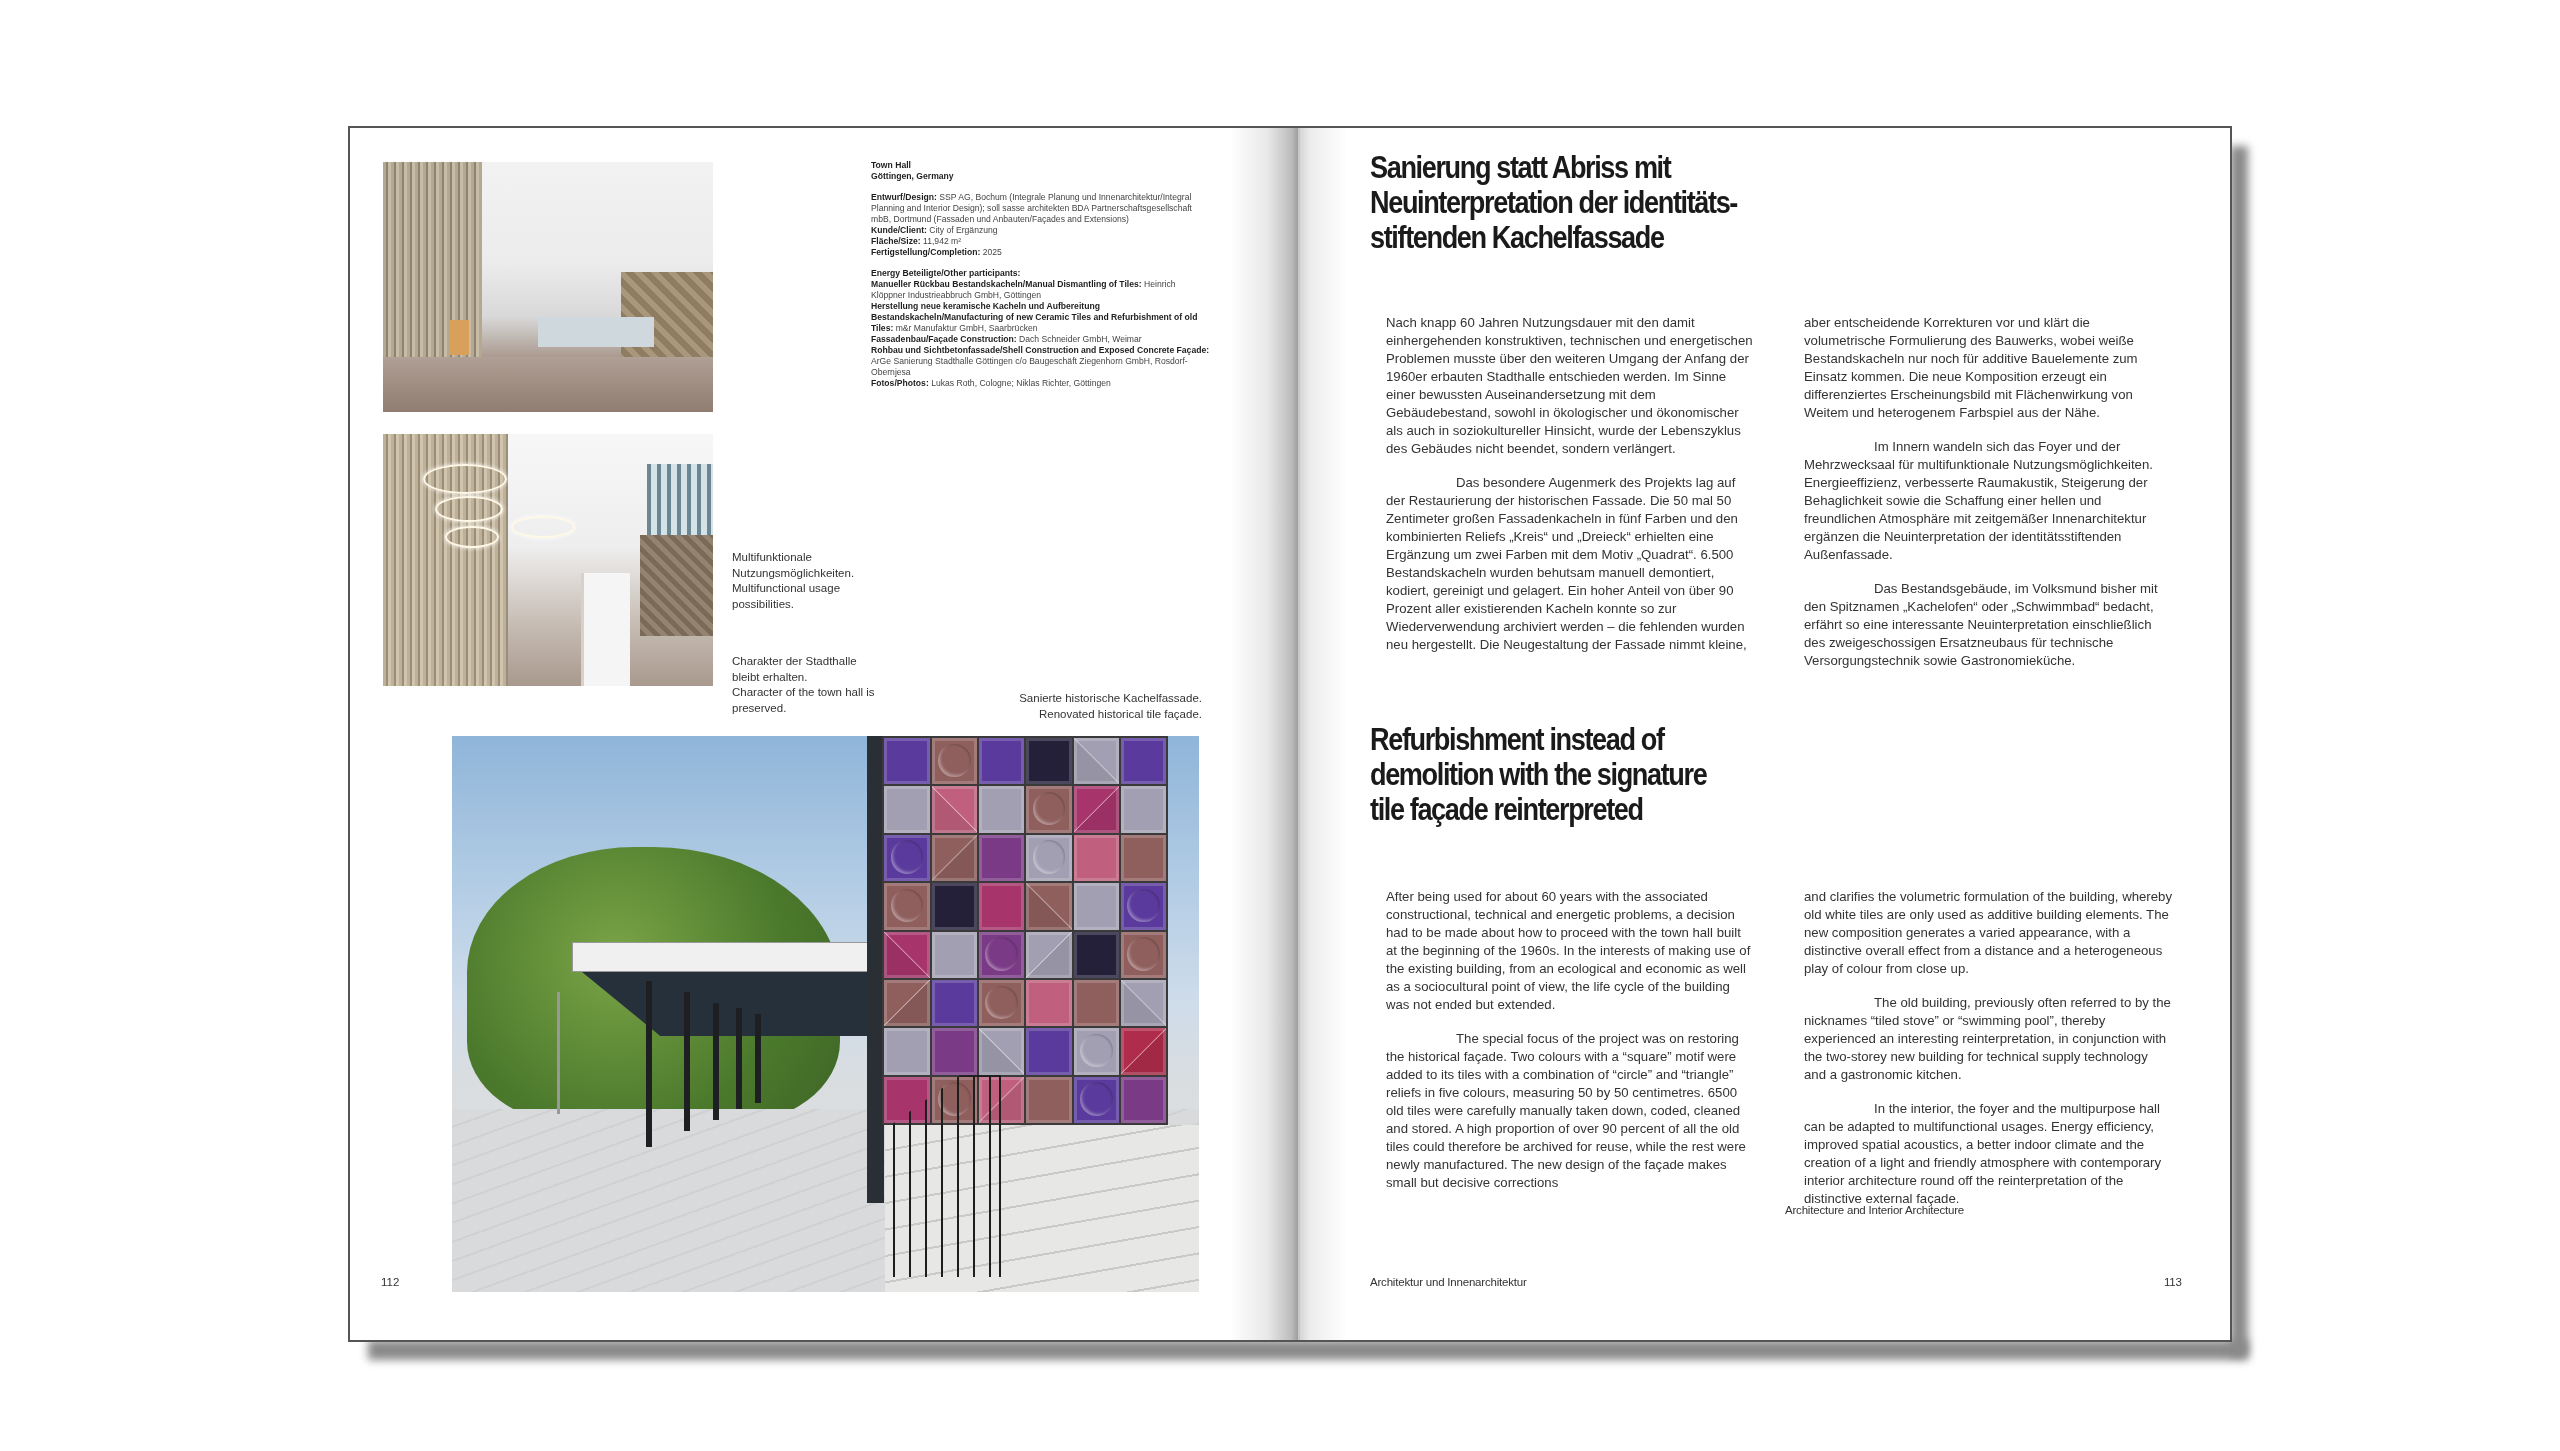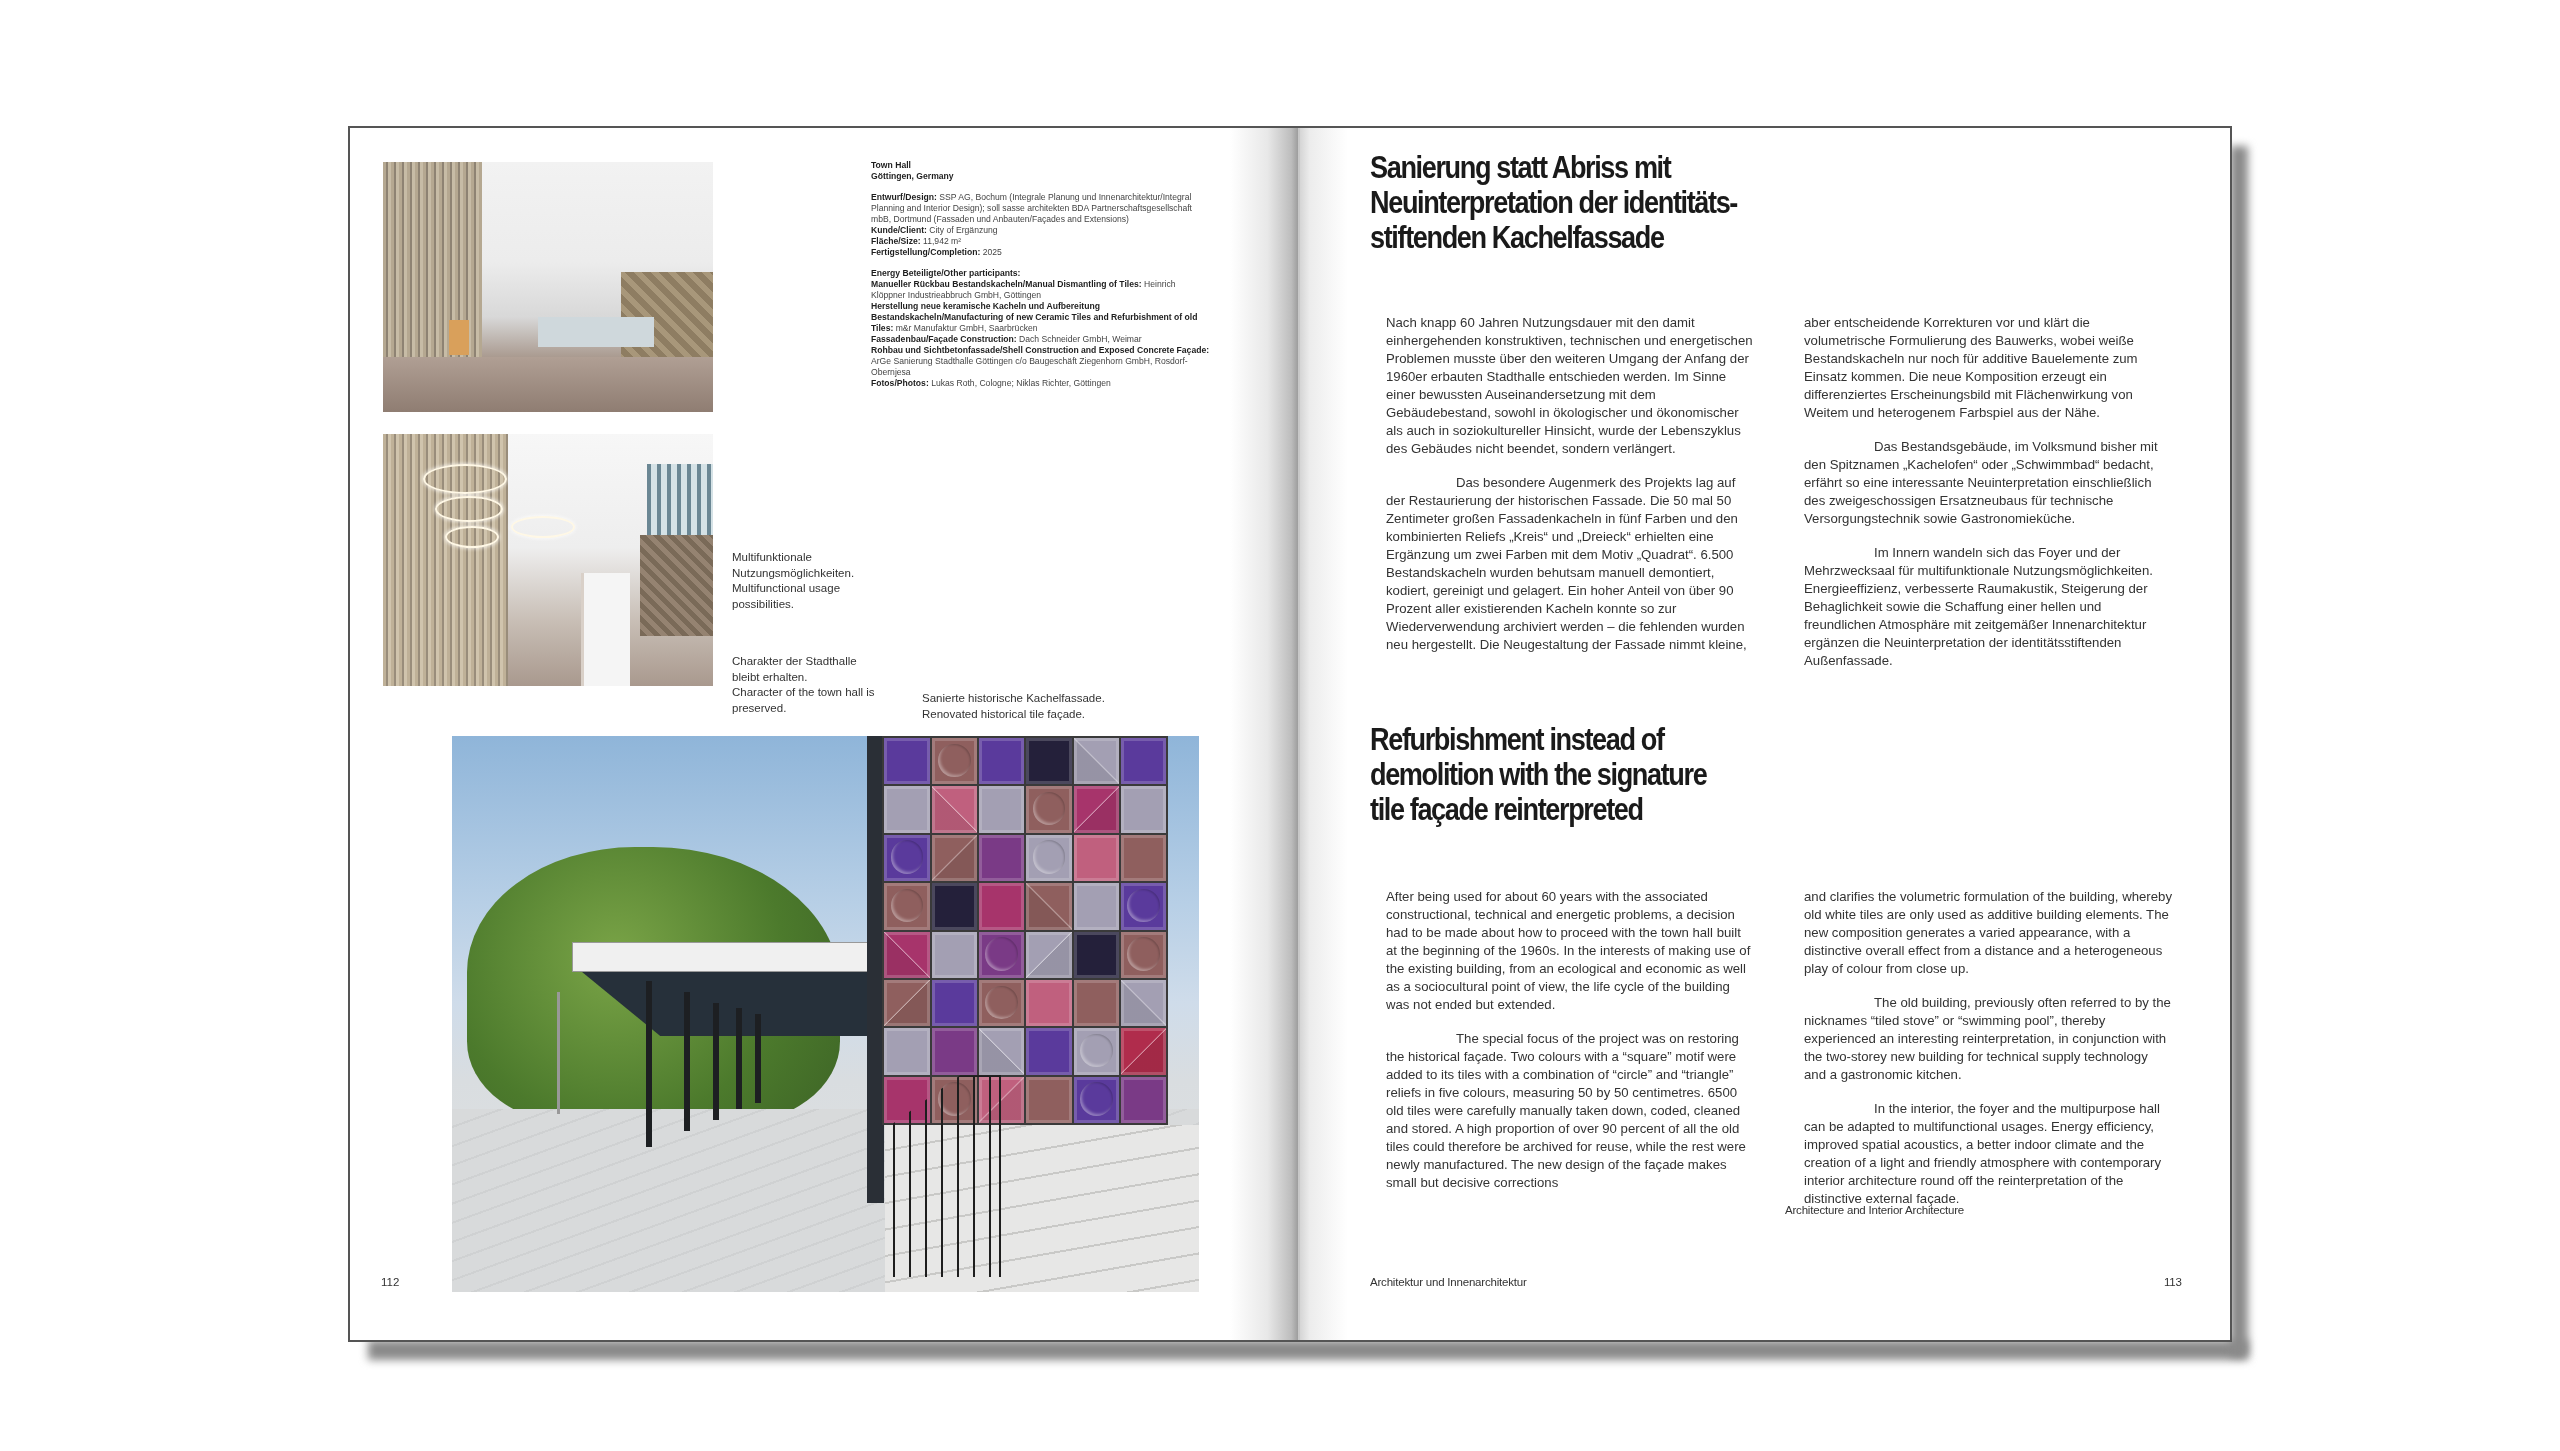--- a/index.html
+++ b/index.html
@@ -27,21 +27,21 @@
 
     .facts { position: absolute; left: 521px; top: 32px; width: 340px; font-size: 8.6px; line-height: 11px; color: #444; }
     .facts .b { font-weight: bold; color: #1e1e1e; }
     .facts p { margin: 0; }
     .facts .gap { height: 10px; }
 
     .cap { position: absolute; font-size: 11.5px; line-height: 15.5px; color: #333; }
     .cap p { margin: 0; }
     .cap-1 { left: 382px; top: 422px; width: 180px; }
     .cap-2 { left: 382px; top: 494px; width: 180px; margin-top: 32px; }
-    .cap-3 { right: 76px; top: 563px; width: 300px; }
+    .cap-3 { right: 96px; top: 563px; text-align: right; width: 300px; }
 
     .photo-c { left: 102px; top: 608px; width: 747px; height: 556px; background: linear-gradient(180deg, #8fb5d9 0%, #b7cfe6 30%, #cfdcea 48%, #d9dde0 62%, #e1e3e3 100%); }
     .photo-c .tree { position: absolute; left: 2%; top: 20%; width: 50%; height: 50%; border-radius: 45% 50% 30% 30%; background: radial-gradient(circle at 40% 40%, #7aa447, #4c7a2c 60%, #3d6426 100%); }
     .photo-c .ground { position: absolute; left: 0; bottom: 0; width: 100%; height: 33%; background: repeating-linear-gradient(160deg, #d8dadb 0 16px, #cfd1d2 16px 18px); }
     .photo-c .canopy-roof { position: absolute; left: 16%; top: 37%; width: 40%; height: 5%; background: #f0f0f0; border: 1px solid #999; }
     .photo-c .canopy-under { position: absolute; left: 17%; top: 42%; width: 39%; height: 12%; background: #26303a; clip-path: polygon(0 0, 100% 0, 100% 100%, 28% 100%); }
     .photo-c .post { position: absolute; width: 6px; background: #1d1f22; }
     .photo-c .pillar { position: absolute; left: 55.6%; top: 0; width: 2.2%; height: 84%; background: #2a2f36; }
     .tile-grid { position: absolute; left: 57.6%; top: 0; width: 38.3%; height: 70%; display: grid; grid-template-columns: repeat(6, 1fr); grid-template-rows: repeat(8, 1fr); gap: 2px; background: #3a3a3a; padding: 2px; box-sizing: border-box; }
     .tile { position: relative; box-shadow: inset 0 0 0 3px rgba(255,255,255,0.18); }
@@ -208,22 +208,22 @@
   <span>Neuinterpretation der identitäts-</span><br>
   <span>stiftenden Kachelfassade</span>
 </h2>
 
 <div class="body-col de-1">
   <p>Nach knapp 60 Jahren Nutzungsdauer mit den damit einhergehenden konstruktiven, technischen und energetischen Problemen musste über den weiteren Umgang der Anfang der 1960er erbauten Stadthalle entschieden werden. Im Sinne einer bewussten Auseinandersetzung mit dem Gebäudebestand, sowohl in ökologischer und ökonomischer als auch in soziokultureller Hinsicht, wurde der Lebenszyklus des Gebäudes nicht beendet, sondern verlängert.</p>
   <p class="indent">Das besondere Augenmerk des Projekts lag auf der Restaurierung der historischen Fassade. Die 50 mal 50 Zentimeter großen Fassadenkacheln in fünf Farben und den kombinierten Reliefs „Kreis“ und „Dreieck“ erhielten eine Ergänzung um zwei Farben mit dem Motiv „Quadrat“. 6.500 Bestandskacheln wurden behutsam manuell demontiert, kodiert, gereinigt und gelagert. Ein hoher Anteil von über 90 Prozent aller existierenden Kacheln konnte so zur Wiederverwendung archiviert werden – die fehlenden wurden neu hergestellt. Die Neugestaltung der Fassade nimmt kleine,</p>
 </div>
 <div class="body-col de-2">
   <p>aber entscheidende Korrekturen vor und klärt die volumetrische Formulierung des Bauwerks, wobei weiße Bestandskacheln nur noch für additive Bauelemente zum Einsatz kommen. Die neue Komposition erzeugt ein differenziertes Erscheinungsbild mit Flächenwirkung von Weitem und heterogenem Farbspiel aus der Nähe.</p>
+  <p class="indent">Im Innern wandeln sich das Foyer und der Mehrzwecksaal für multifunktionale Nutzungsmöglichkeiten. Energieeffizienz, verbesserte Raumakustik, Steigerung der Behaglichkeit sowie die Schaffung einer hellen und freundlichen Atmosphäre mit zeitgemäßer Innenarchitektur ergänzen die Neuinterpretation der identitätsstiftenden Außenfassade.</p>
   <p class="indent">Das Bestandsgebäude, im Volksmund bisher mit den Spitznamen „Kachelofen“ oder „Schwimmbad“ bedacht, erfährt so eine interessante Neuinterpretation einschließlich des zweigeschossigen Ersatzneubaus für technische Versorgungstechnik sowie Gastronomieküche.</p>
-  <p class="indent">Im Innern wandeln sich das Foyer und der Mehrzwecksaal für multifunktionale Nutzungsmöglichkeiten. Energieeffizienz, verbesserte Raumakustik, Steigerung der Behaglichkeit sowie die Schaffung einer hellen und freundlichen Atmosphäre mit zeitgemäßer Innenarchitektur ergänzen die Neuinterpretation der identitätsstiftenden Außenfassade.</p>
 </div>
 
 <h2 class="heading h-en">
   <span>Refurbishment instead of</span><br>
   <span>demolition with the signature</span><br>
   <span>tile façade reinterpreted</span>
 </h2>
 
 <div class="body-col en-1">
   <p>After being used for about 60 years with the associated constructional, technical and energetic problems, a decision had to be made about how to proceed with the town hall built at the beginning of the 1960s. In the interests of making use of the existing building, from an ecological and economic as well as a sociocultural point of view, the life cycle of the building was not ended but extended.</p>

